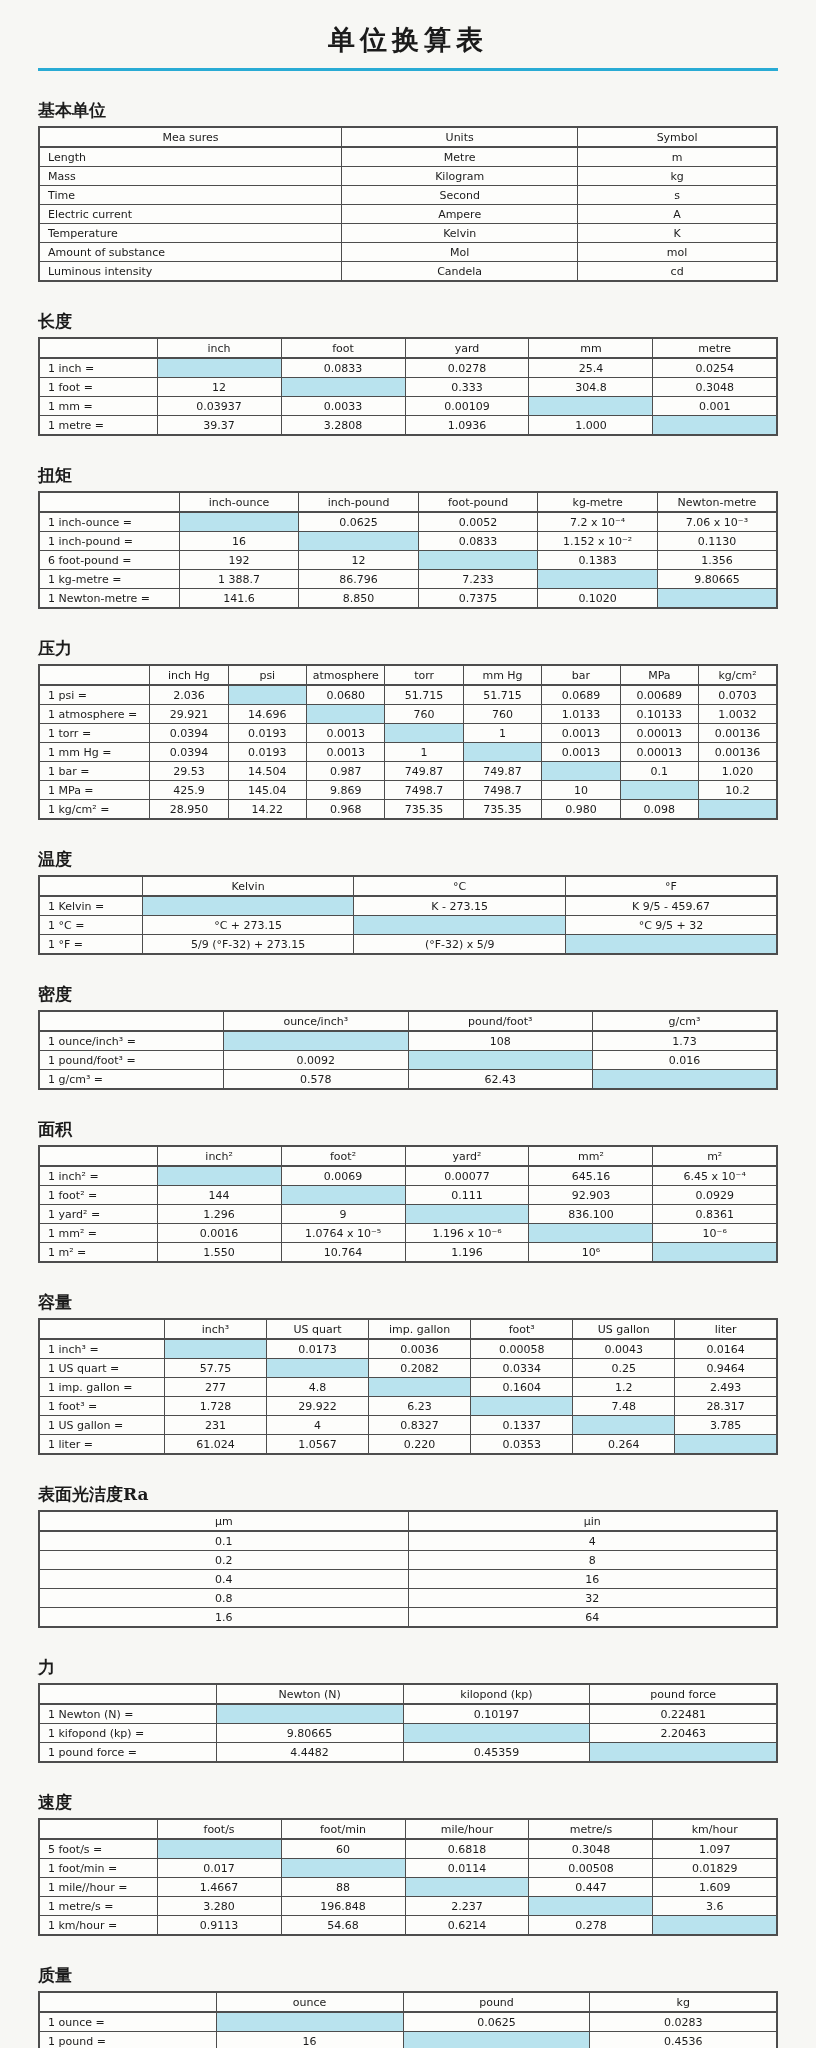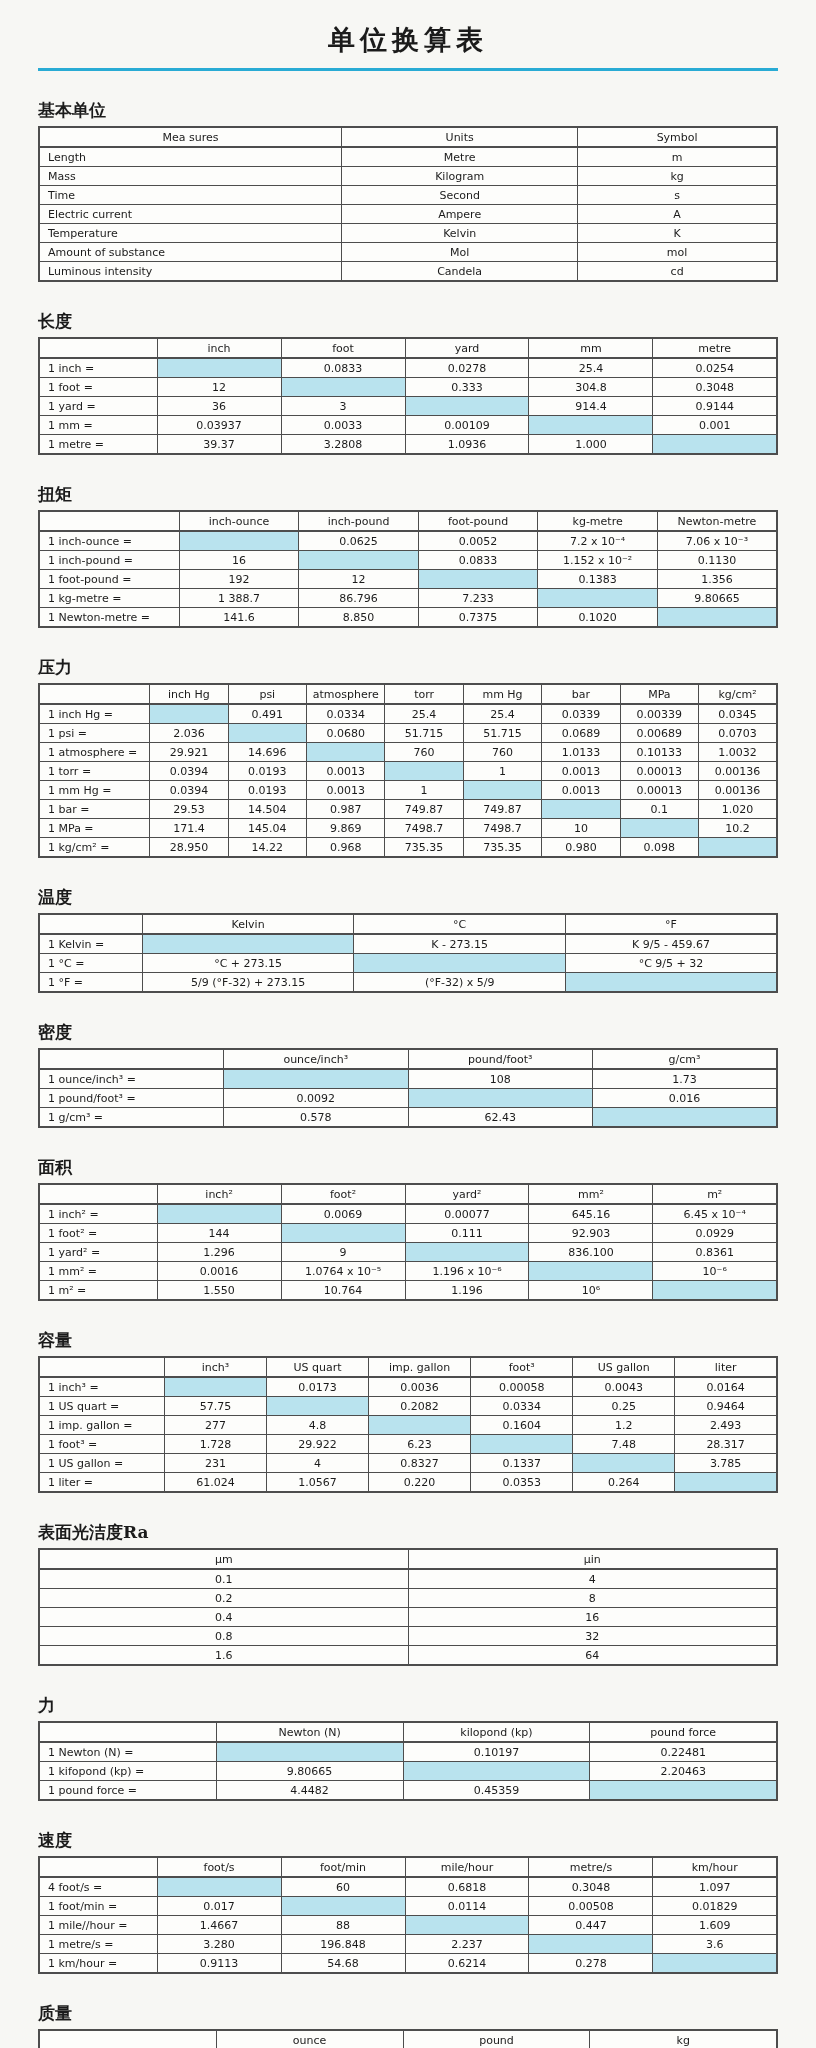--- a/index.html
+++ b/index.html
@@ -131,28 +131,20 @@
             </tr>
             <tr>
               <td class="row-label">1 foot =</td>
               <td>12</td>
               <td class="hl"></td>
               <td>0.333</td>
               <td>304.8</td>
               <td>0.3048</td>
             </tr>
             <tr>
-              <td class="row-label">1 yard =</td>
-              <td>36</td>
-              <td>3</td>
-              <td class="hl"></td>
-              <td>914.4</td>
-              <td>0.9144</td>
-            </tr>
-            <tr>
               <td class="row-label">1 mm =</td>
               <td>0.03937</td>
               <td>0.0033</td>
               <td>0.00109</td>
               <td class="hl"></td>
               <td>0.001</td>
             </tr>
             <tr>
               <td class="row-label">1 metre =</td>
               <td>39.37</td>
@@ -196,21 +188,21 @@
             </tr>
             <tr>
               <td class="row-label">1 inch-pound =</td>
               <td>16</td>
               <td class="hl"></td>
               <td>0.0833</td>
               <td>1.152 x 10⁻²</td>
               <td>0.1130</td>
             </tr>
             <tr>
-              <td class="row-label">1 foot-pound =</td>
+              <td class="row-label">6 foot-pound =</td>
               <td>192</td>
               <td>12</td>
               <td class="hl"></td>
               <td>0.1383</td>
               <td>1.356</td>
             </tr>
             <tr>
               <td class="row-label">1 kg-metre =</td>
               <td>1 388.7</td>
               <td>86.796</td>
@@ -251,31 +243,20 @@
               <th>atmosphere</th>
               <th>torr</th>
               <th>mm Hg</th>
               <th>bar</th>
               <th>MPa</th>
               <th>kg/cm²</th>
             </tr>
           </thead>
           <tbody>
             <tr>
-              <td class="row-label">1 inch Hg =</td>
-              <td class="hl"></td>
-              <td>0.491</td>
-              <td>0.0334</td>
-              <td>25.4</td>
-              <td>25.4</td>
-              <td>0.0339</td>
-              <td>0.00339</td>
-              <td>0.0345</td>
-            </tr>
-            <tr>
               <td class="row-label">1 psi =</td>
               <td>2.036</td>
               <td class="hl"></td>
               <td>0.0680</td>
               <td>51.715</td>
               <td>51.715</td>
               <td>0.0689</td>
               <td>0.00689</td>
               <td>0.0703</td>
             </tr>
@@ -318,21 +299,21 @@
               <td>14.504</td>
               <td>0.987</td>
               <td>749.87</td>
               <td>749.87</td>
               <td class="hl"></td>
               <td>0.1</td>
               <td>1.020</td>
             </tr>
             <tr>
               <td class="row-label">1 MPa =</td>
-              <td>171.4</td>
+              <td>425.9</td>
               <td>145.04</td>
               <td>9.869</td>
               <td>7498.7</td>
               <td>7498.7</td>
               <td>10</td>
               <td class="hl"></td>
               <td>10.2</td>
             </tr>
             <tr>
               <td class="row-label">1 kg/cm² =</td>
@@ -664,21 +645,21 @@
               <th></th>
               <th>foot/s</th>
               <th>foot/min</th>
               <th>mile/hour</th>
               <th>metre/s</th>
               <th>km/hour</th>
             </tr>
           </thead>
           <tbody>
             <tr>
-              <td class="row-label">4 foot/s =</td>
+              <td class="row-label">5 foot/s =</td>
               <td class="hl"></td>
               <td>60</td>
               <td>0.6818</td>
               <td>0.3048</td>
               <td>1.097</td>
             </tr>
             <tr>
               <td class="row-label">1 foot/min =</td>
               <td>0.017</td>
               <td class="hl"></td>

